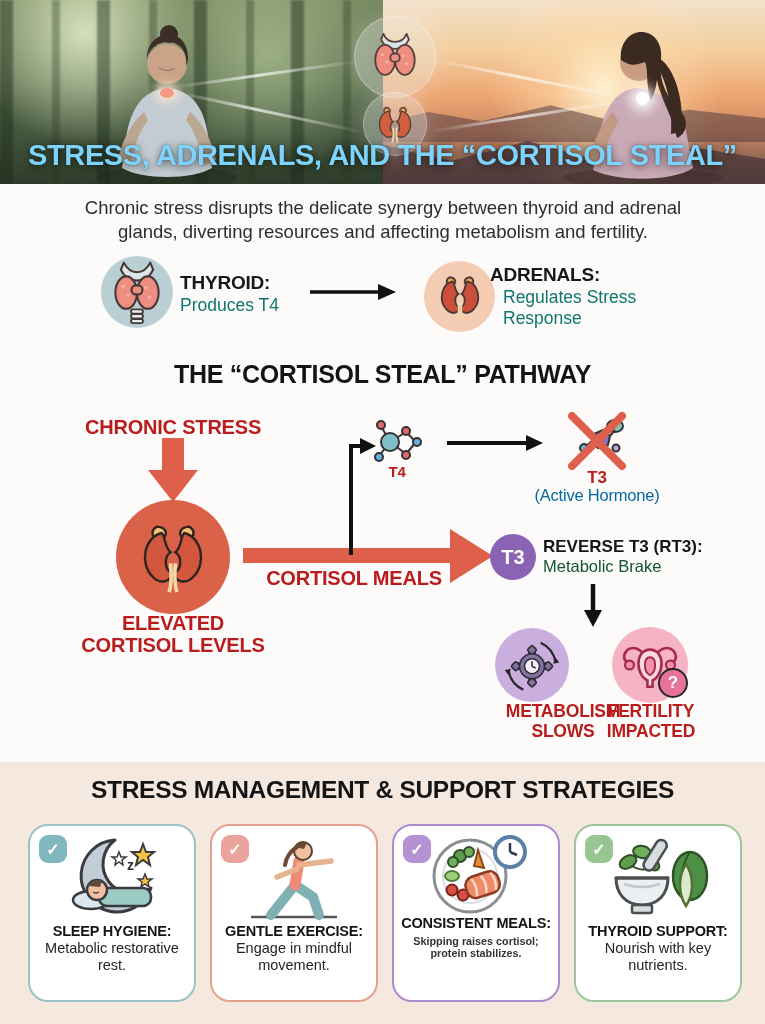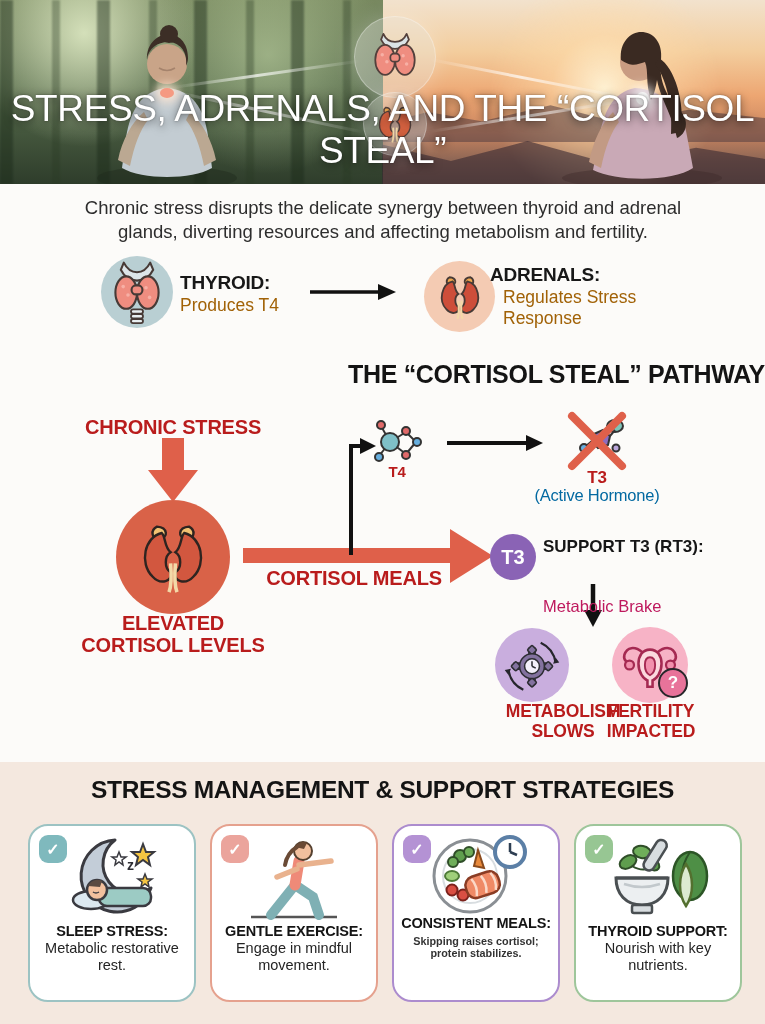--- a/index.html
+++ b/index.html
@@ -21,49 +21,49 @@
     background:
       radial-gradient(circle at 58% 48%, rgba(255,244,214,.95), rgba(255,220,170,.55) 22%, rgba(255,200,140,0) 48%),
       linear-gradient(180deg,#f2e2cd 0%,#f3cd9d 28%,#eda672 52%,#c98560 72%,#8a6454 88%,#6e5348 100%); }
   .mountain { position:absolute; background:rgba(84,62,66,.55); }
   .m1 { right:0; top:96px; width:383px; height:46px; clip-path:polygon(0 60%,12% 35%,26% 55%,44% 20%,62% 58%,80% 30%,100% 48%,100% 100%,0 100%); }
   .m2 { right:0; top:118px; width:383px; height:66px; background:rgba(56,42,50,.6); clip-path:polygon(0 40%,18% 65%,38% 35%,60% 70%,82% 45%,100% 62%,100% 100%,0 100%); }
   .beam { position:absolute; height:3px; background:linear-gradient(90deg, rgba(255,255,255,0), rgba(255,255,255,.7) 45%, rgba(255,255,255,0)); transform-origin:0 50%; }
   .hub { position:absolute; border-radius:50%; background:rgba(235,235,228,.38); border:1px solid rgba(255,255,255,.3); display:flex; align-items:center; justify-content:center; box-shadow:0 0 22px rgba(255,255,255,.25); }
   .hub-top { left:354px; top:16px; width:82px; height:82px; }
   .hub-bottom { left:363px; top:92px; width:64px; height:64px; }
-  .hero-title { position:absolute; left:0; bottom:12px; width:100%; text-align:center; color:#ffffff;
-    font-size:37px; font-weight:normal; letter-spacing:-.4px; text-shadow:0 2px 8px rgba(0,0,0,.6), 0 0 2px rgba(0,0,0,.4); }
+  .hero-title { position:absolute; left:0; bottom:12px; width:100%; text-align:center; color:#7dd3fc;
+    font-size:29px; font-weight:bold; letter-spacing:-.4px; text-shadow:0 2px 8px rgba(0,0,0,.6), 0 0 2px rgba(0,0,0,.4); }
 
   .person { position:absolute; }
   .glow-dot { position:absolute; border-radius:50%; background:#f59a82; box-shadow:0 0 10px 5px rgba(255,230,210,.85); }
 
   
   .intro { position:absolute; top:196px; left:68px; width:630px; text-align:center;
     font-size:18.5px; line-height:1.32; color:#2d2d2d; }
 
   
   .gland-circle { position:absolute; border-radius:50%; display:flex; align-items:center; justify-content:center; }
   .thyroid-circle { left:101px; top:256px; width:72px; height:72px; background:#b9cfd3; }
   .adrenal-circle { left:424px; top:261px; width:71px; height:71px; background:#f4cbb3; }
   .gl-title { position:absolute; font-size:19px; font-weight:bold; color:#181818; letter-spacing:-.2px; }
-  .gl-desc { position:absolute; font-size:17.5px; color:#a16207; line-height:1.22; }
-
-  
-  .path-heading { position:absolute; top:360px; left:0; width:765px; text-align:right;
+  .gl-desc { position:absolute; font-size:17.5px; color:#0f766e; line-height:1.22; }
+
+  
+  .path-heading { position:absolute; top:360px; left:0; width:765px; text-align:center;
     font-size:25px; font-weight:bold; color:#141414; letter-spacing:-.3px; }
   .dlabel { position:absolute; font-weight:bold; color:#b91c1c; text-align:center; letter-spacing:-.2px; }
   .diagram-svg { position:absolute; top:390px; left:0; width:765px; height:372px; }
   .big-red-circle { position:absolute; left:116px; top:500px; width:114px; height:114px; border-radius:50%;
     background:#d96248; display:flex; align-items:center; justify-content:center; }
   .mol { position:absolute; }
   .t3badge { position:absolute; left:490px; top:534px; width:46px; height:46px; border-radius:50%;
     background:#8a63b5; color:#fff; font-weight:bold; font-size:20px; display:flex; align-items:center; justify-content:center; }
   .rt3-title { position:absolute; left:543px; top:537px; font-size:17px; font-weight:bold; color:#161616; }
-  .rt3-sub { position:absolute; left:543px; top:557px; font-size:16.5px; color:#be185d;margin-top:40px; }
+  .rt3-sub { position:absolute; left:543px; top:557px; font-size:16.5px; color:#14532d; }
   .outcome-circle { position:absolute; border-radius:50%; display:flex; align-items:center; justify-content:center; }
   .metab { left:495px; top:628px; width:74px; height:74px; background:#c9aede; }
   .fert { left:612px; top:627px; width:76px; height:76px; background:#f7b3c6; }
   .q-badge { position:absolute; left:658px; top:668px; width:30px; height:30px; border-radius:50%;
     background:#e8739a; border:2px solid #27272a; color:#fff; font-weight:bold; font-size:17px;
     display:flex; align-items:center; justify-content:center; }
 
   
   .strategies { position:absolute; top:762px; left:0; width:765px; height:262px; background:#f4e8df; }
   .strat-heading { position:absolute; top:14px; width:100%; text-align:center; font-size:24.5px; font-weight:bold; color:#141414; letter-spacing:-.3px; }
@@ -244,21 +244,21 @@
     </g>
     <g stroke="#df604a" stroke-width="8" stroke-linecap="round">
       <line x1="8" y1="6" x2="58" y2="56"></line>
         <line x1="58" y1="6" x2="8" y2="56"></line>
     </g>
   </svg>
   <div class="dlabel" style="left:547px;top:468px;width:100px;font-size:17px;">T3</div>
   <div class="dlabel" style="left:522px;top:486px;width:150px;font-size:16.5px;font-weight:normal;color:#0369a1;">(Active Hormone)</div>
 
   <div class="t3badge">T3</div>
-  <div class="rt3-title">SUPPORT T3 (RT3):</div>
+  <div class="rt3-title">REVERSE T3 (RT3):</div>
   <div class="rt3-sub">Metabolic Brake</div>
 
   <div class="outcome-circle metab">
     <svg width="62" height="62" viewBox="0 0 100 100">
       <g fill="#83729f" stroke="#2d2d33" stroke-width="2.5">
         <g transform="translate(50,52)">
           <rect x="-5" y="-30" width="10" height="12" rx="2"></rect>
           <rect x="-5" y="18" width="10" height="12" rx="2"></rect>
           <rect x="-30" y="-5" width="12" height="10" rx="2"></rect>
           <rect x="18" y="-5" width="12" height="10" rx="2"></rect>
@@ -305,21 +305,21 @@
           <polygon points="62,16 64,21 69,21 65,24 66,29 62,26 58,29 59,24 55,21 60,21" fill="#fff" stroke="#3a3a40" stroke-width="1.5"></polygon>
           <polygon points="88,38 90,43 95,43 91,46 92,51 88,48 84,51 85,46 81,43 86,43" fill="#f5c542" stroke="#3a3a40" stroke-width="1.5"></polygon>
           <text x="70" y="34" font-size="14" font-weight="bold" fill="#2e2e34" font-family="Liberation Sans, sans-serif">z</text>
           <ellipse cx="34" cy="64" rx="18" ry="9" fill="#dce8f0" stroke="#3a3a40" stroke-width="2.5"></ellipse>
           <rect x="42" y="52" width="52" height="18" rx="8" fill="#9ccbc4" stroke="#3a3a40" stroke-width="2.5"></rect>
           <circle cx="40" cy="54" r="10" fill="#f2c09e" stroke="#3a3a40" stroke-width="2.5"></circle>
           <path d="M31,50 a10,10 0 0 1 14,-5 l-2,6 Z" fill="#5a4a42"></path>
           <path d="M36,56 q3,2 6,0" stroke="#3a3a40" stroke-width="1.5" fill="none"></path>
         </svg>
       </div>
-      <div class="card-title">SLEEP STRESS:</div>
+      <div class="card-title">SLEEP HYGIENE:</div>
       <div class="card-desc">Metabolic restorative rest.</div>
     </div>
 
     <div class="card card-1">
       <div class="badge badge-1">✓</div>
       <div class="card-icon">
         <svg width="110" height="86" viewBox="0 0 110 86">
           <line x1="12" y1="82" x2="98" y2="82" stroke="#555" stroke-width="2.5"></line>
           <path d="M56,50 L32,80" stroke="#7fb0b4" stroke-width="10" stroke-linecap="round"></path>
           <path d="M56,50 L74,62 L80,80" stroke="#7fb0b4" stroke-width="10" stroke-linecap="round" fill="none"></path>

